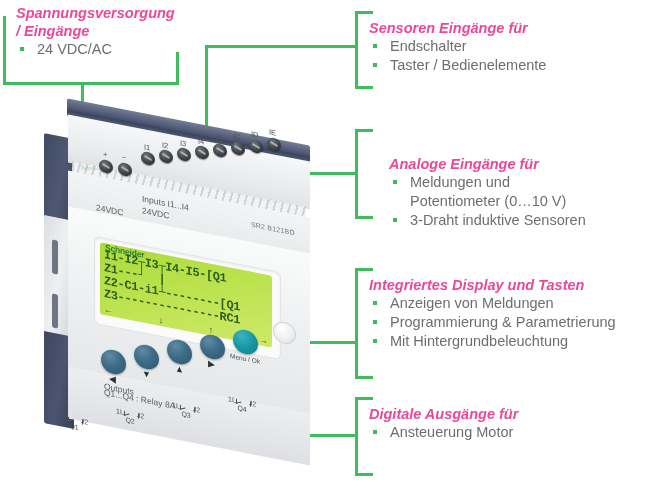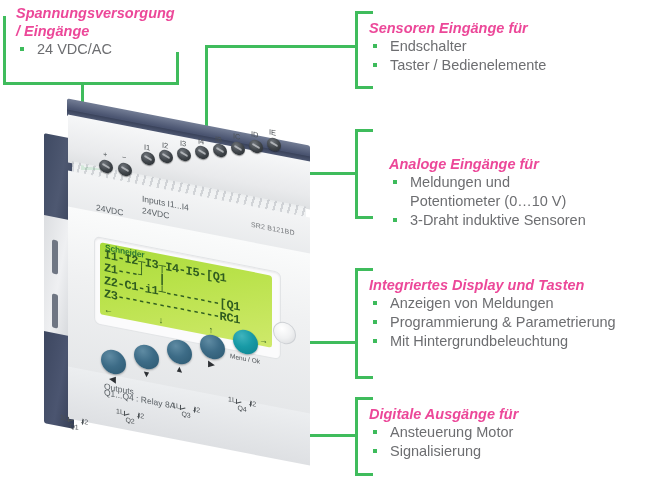--- a/index.html
+++ b/index.html
@@ -342,21 +342,20 @@
   <div class="gl" style="left:355px; top:268px; width:2.5px; height:110px;"></div>
   <div class="gl" style="left:355px; top:268px; width:18px; height:2.5px;"></div>
   <div class="gl" style="left:355px; top:376px; width:18px; height:2.5px;"></div>
   <div class="gl" style="left:245px; top:341px; width:112px; height:2.5px;"></div>
   <div class="gdot" style="left:240px; top:338px;"></div>
 
   <div class="callout" style="left:369px; top:405px;">
     <div class="ctitle">Digitale Ausgänge für</div>
     <ul>
       <li><span class="bul"></span><span>Ansteuerung Motor</span></li>
-      <li><span class="bul"></span><span>Signalisierung</span></li>
     </ul>
   </div>
   <div class="gl" style="left:355px; top:397px; width:2.5px; height:78px;"></div>
   <div class="gl" style="left:355px; top:397px; width:18px; height:2.5px;"></div>
   <div class="gl" style="left:355px; top:473px; width:18px; height:2.5px;"></div>
   <div class="gl" style="left:231px; top:434px; width:126px; height:2.5px;"></div>
   <div class="gl" style="left:231px; top:414px; width:2.5px; height:22px;"></div>
   <div class="gdot" style="left:227px; top:410px;"></div>
 
   <div id="device">

